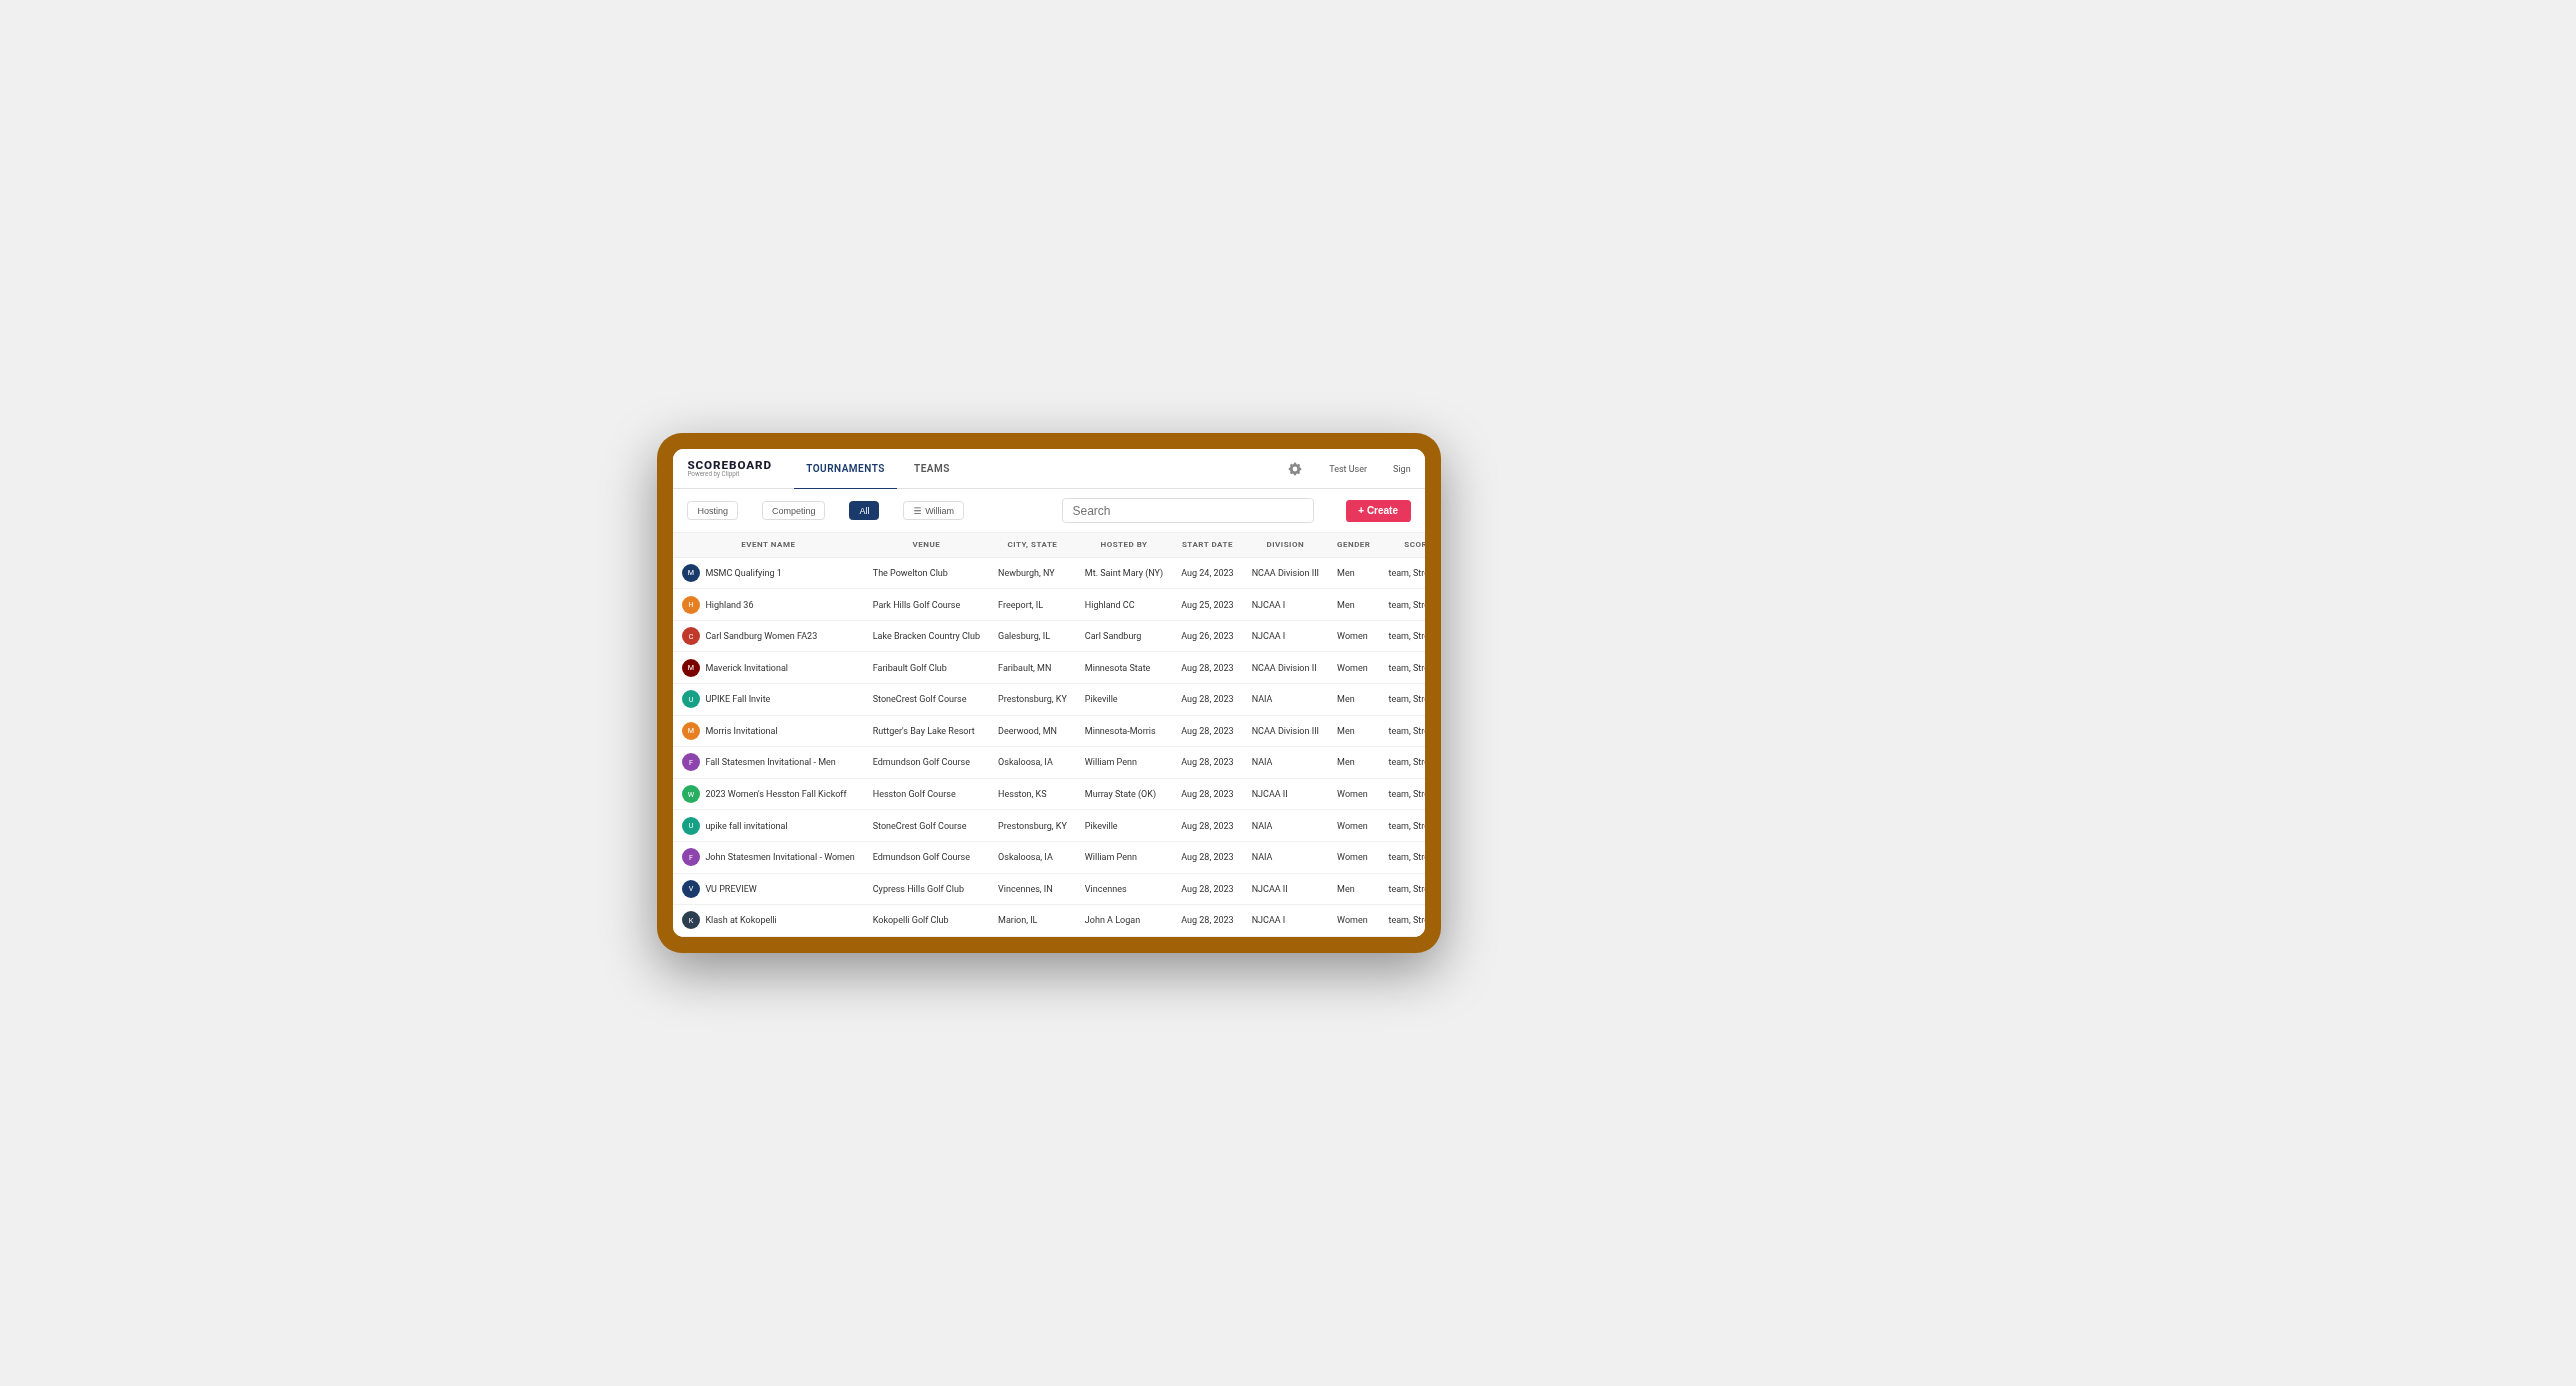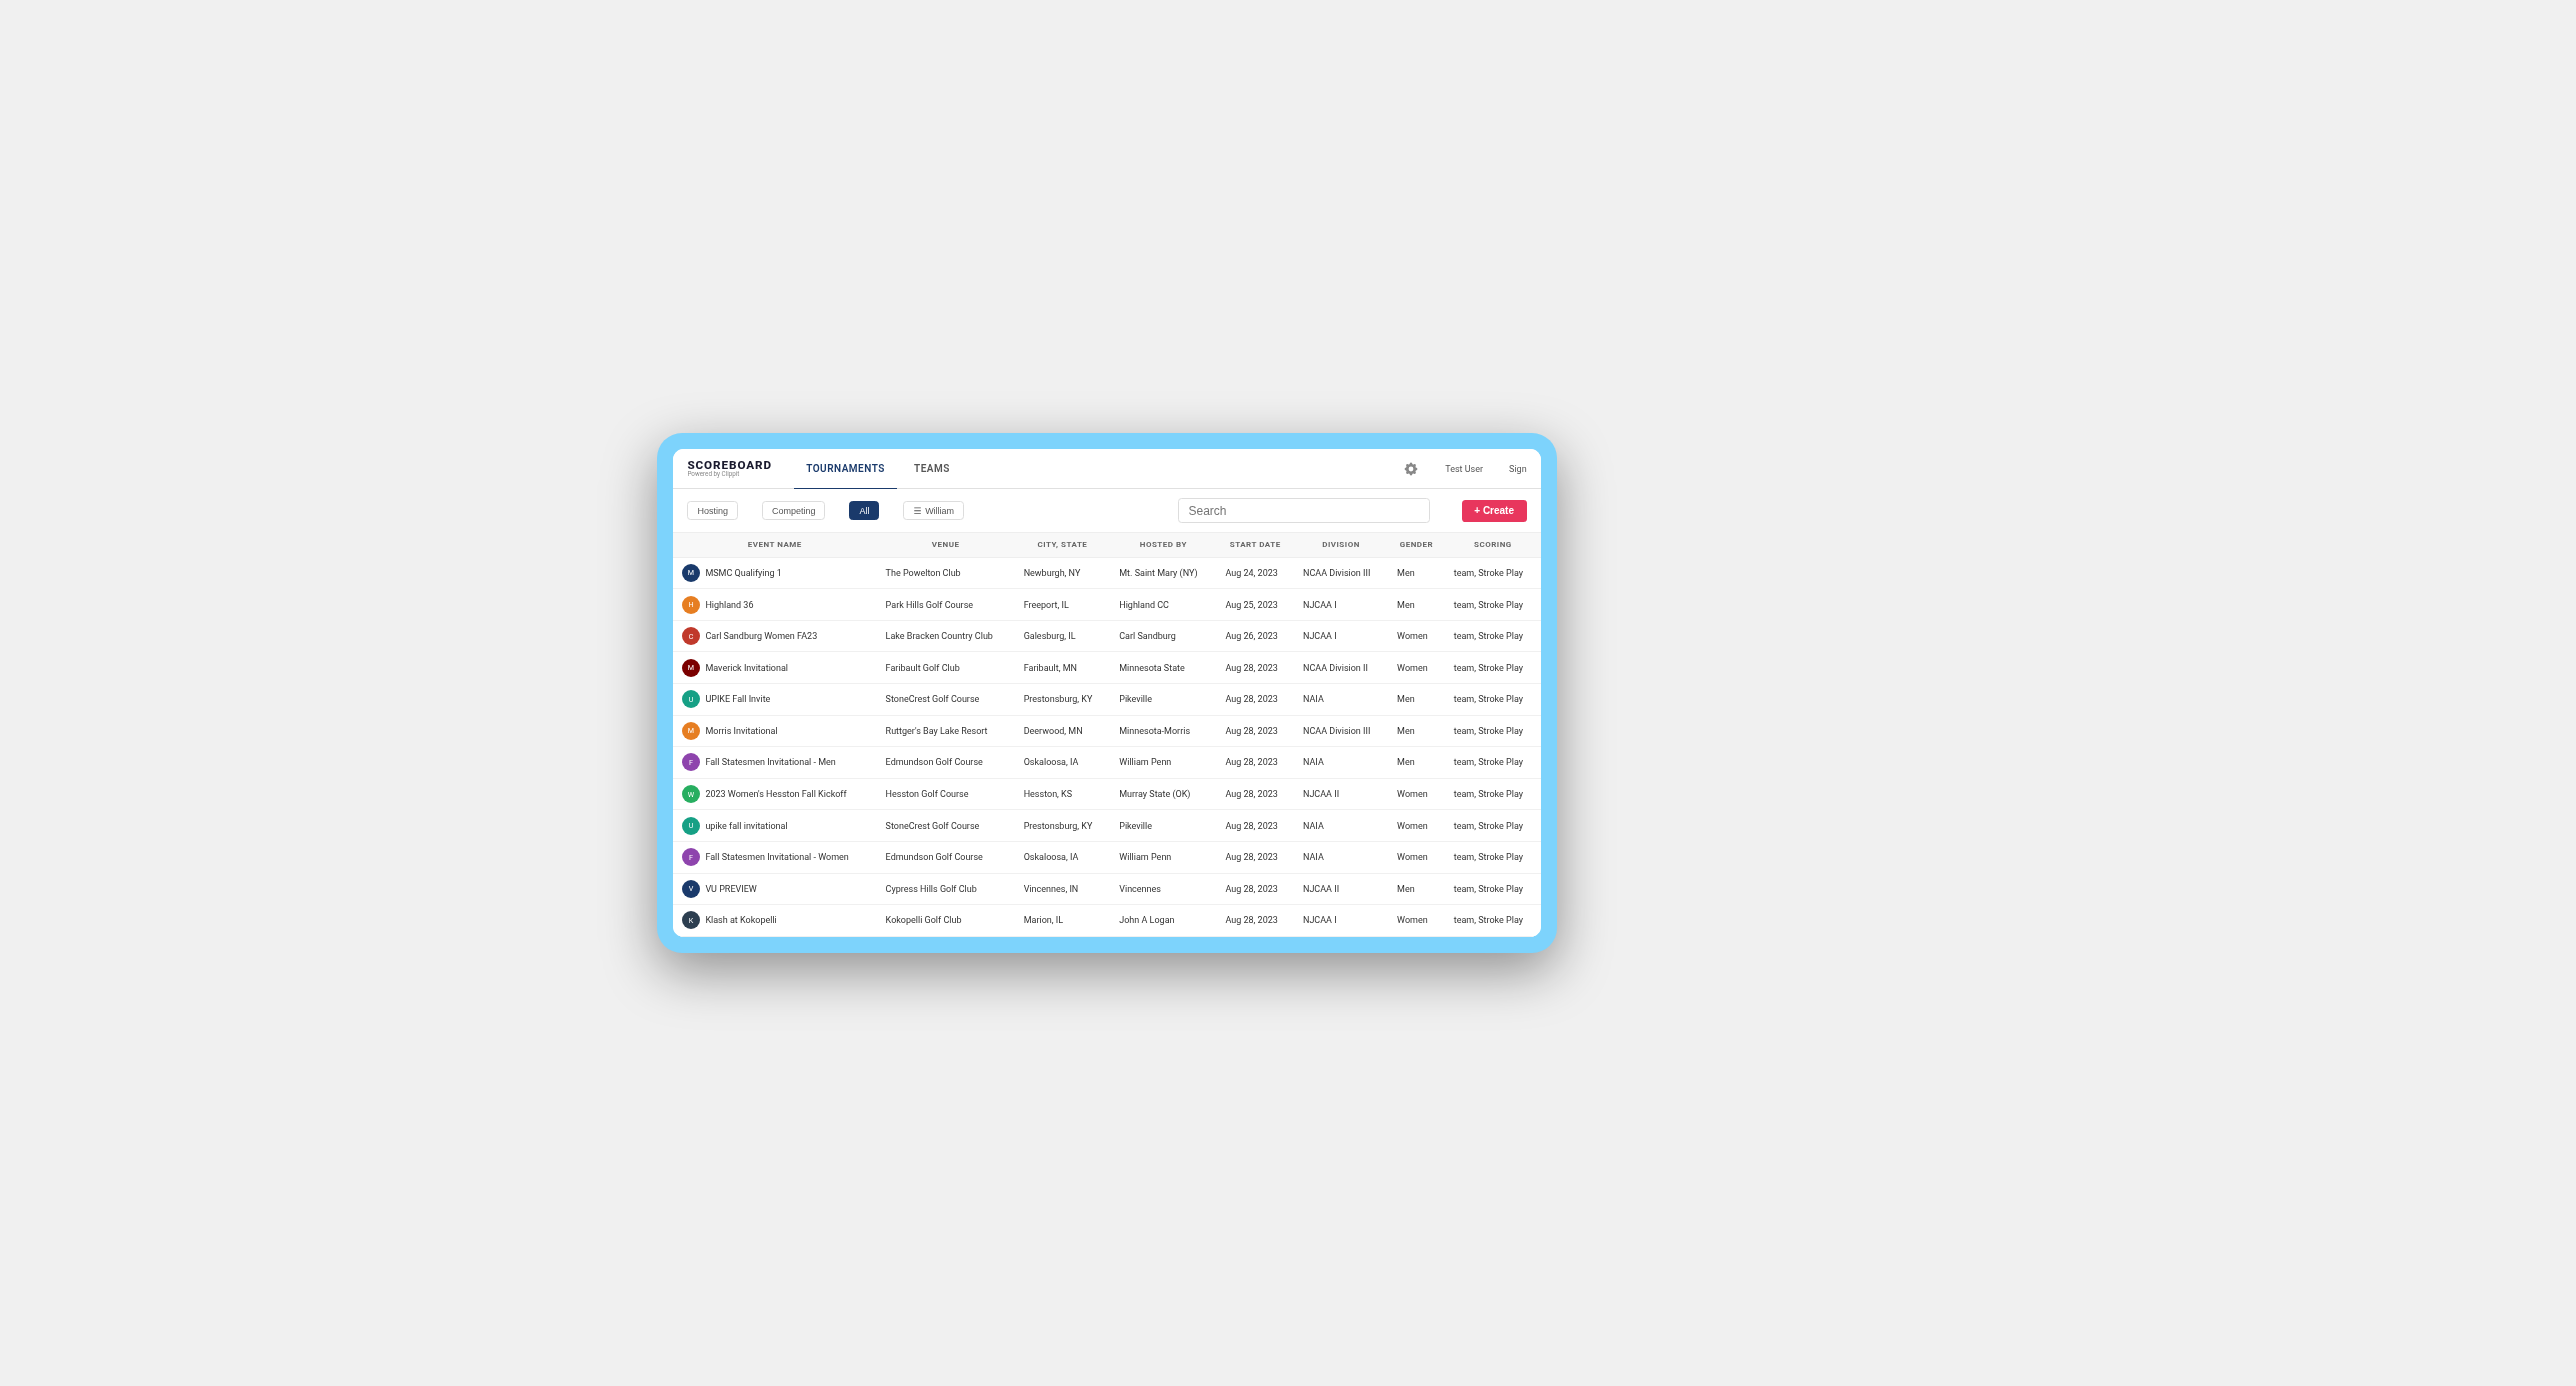--- a/index.html
+++ b/index.html
@@ -8,25 +8,25 @@
       font-family: -apple-system, BlinkMacSystemFont, 'Segoe UI', Roboto, sans-serif;
       display: flex;
       align-items: center;
       justify-content: center;
       min-height: 100vh;
       padding: 18px;
       position: relative;
     }
 
     .tablet-wrapper {
-      background: #7dd3fc;
+      background: #a16207;
       border-radius: 25px;
       padding: 16px;
       box-shadow: 0 18px 54px rgba(0,0,0,0.4);
-      width: 900px;
+      width: 784px;
       position: relative;
     }
 
     .tablet-screen {
       background: #fff;
       border-radius: 10.8px;
       overflow: hidden;
       width: 100%;
     }
 
@@ -425,21 +425,21 @@
                   <td>Pikeville</td>
                   <td>Aug 28, 2023</td>
                   <td>NAIA</td>
                   <td>Women</td>
                   <td>team, Stroke Play</td>
                 </tr>
                 <tr>
                   <td>
       <div class="event-name-cell">
         <div class="team-logo purple">F</div>
-        <span>Fall Statesmen Invitational - Women</span>
+        <span>John Statesmen Invitational - Women</span>
       </div>
                   </td>
                   <td>Edmundson Golf Course</td>
                   <td>Oskaloosa, IA</td>
                   <td>William Penn</td>
                   <td>Aug 28, 2023</td>
                   <td>NAIA</td>
                   <td>Women</td>
                   <td>team, Stroke Play</td>
                 </tr>

